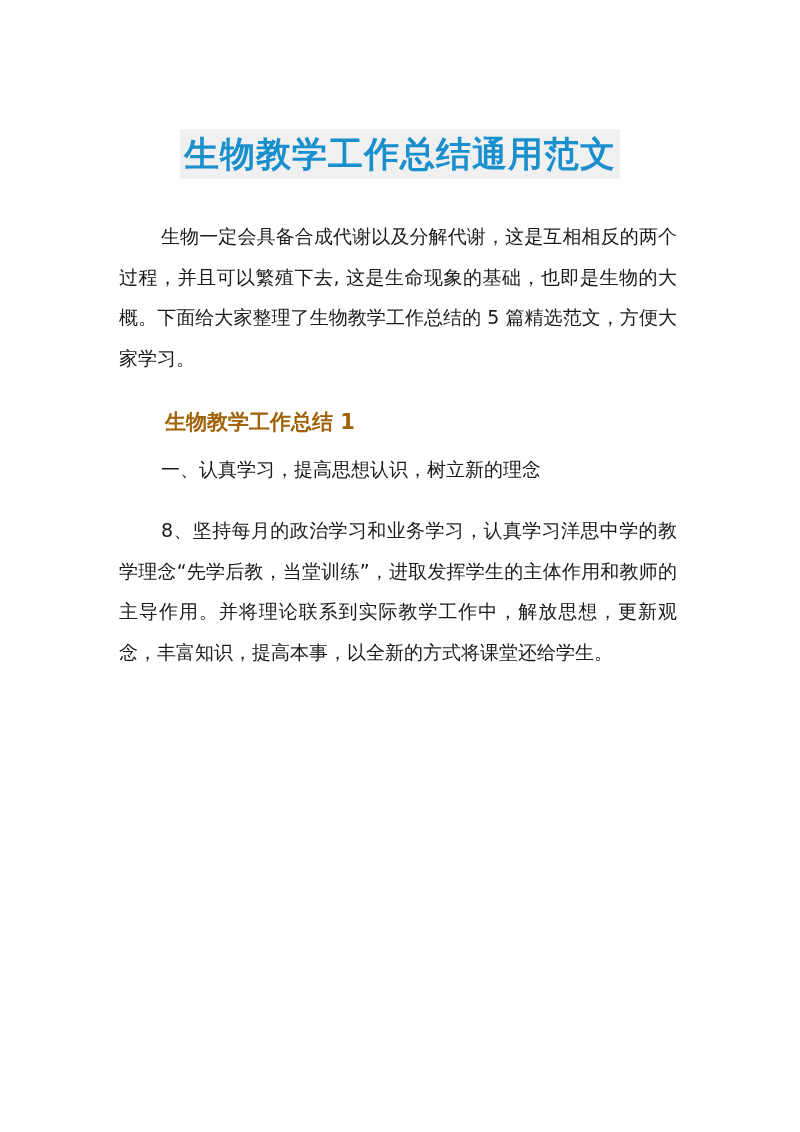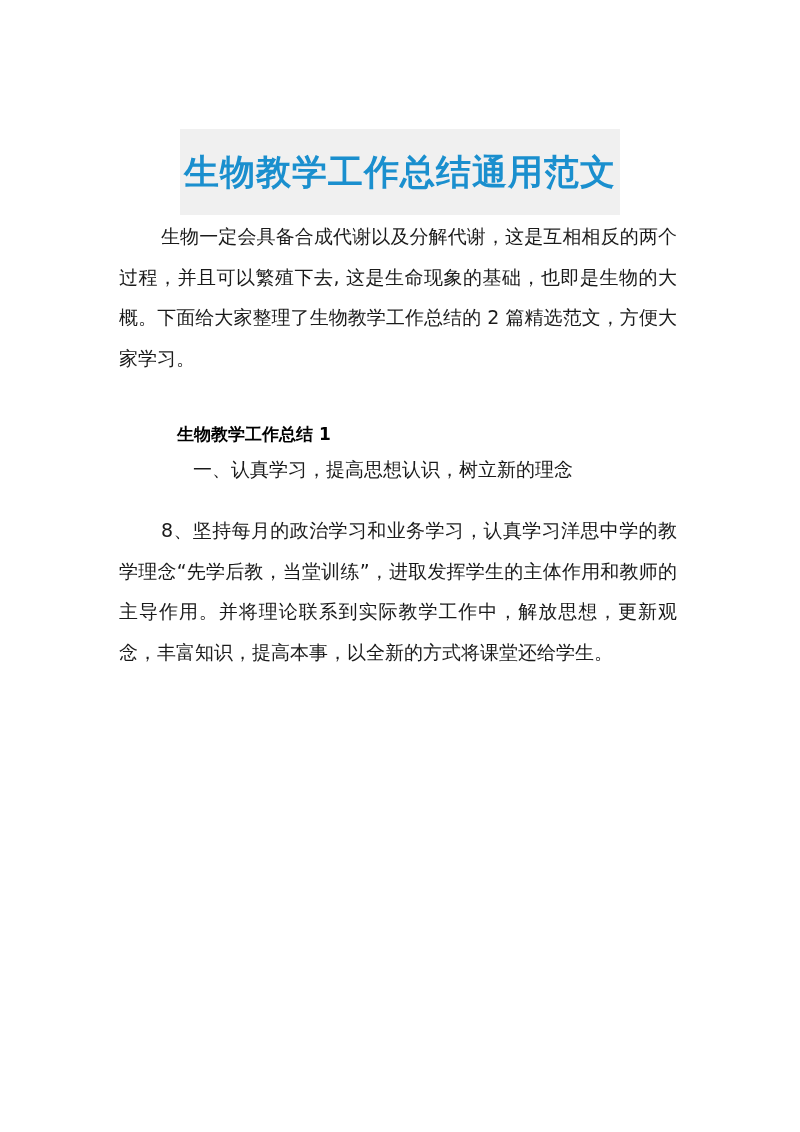--- a/index.html
+++ b/index.html
@@ -28,62 +28,62 @@
     width: 800px;
     text-align: center;
   }
   .title {
     display: inline-block;
     background: #f0f0f0;
     color: #1a8fce;
     font-weight: bold;
     font-size: 35px;
     line-height: 46px;
-    padding: 20px 4px;
+    padding: 2px 4px;
     letter-spacing: 1px;
     text-align: center;
   }
   .body-text {
     position: absolute;
     left: 119px;
     width: 558px;
     font-size: 19px;
     line-height: 40.5px;
     color: #1a1a1a;
     margin: 0;
     text-align: justify;
     text-align-last: left;
   }
   .indent { text-indent: 42px; }
   .section-heading {
     position: absolute;
     left: 161px;
-    font-size: 17px;
+    font-size: 21px;
     font-weight: bold;
-    color: #000000;
-    margin: 16px;
+    color: #a16207;
+    margin: 4px;
     line-height: 24px;
   }
   .p1 { top: 216px; }
   .h1 { top: 406px; }
   .item1 { top: 449px; left: 161px; width: 520px; }
   .p2 { top: 510px; }
   .p3 { top: 734px; }
 </style>
 </head>
 <body>
 
 <div class="page">
 
   <div class="title-wrap">
     <h1 class="title">生物教学工作总结通用范文</h1>
   </div>
 
-  <p class="body-text indent p1">生物一定会具备合成代谢以及分解代谢，这是互相相反的两个过程，并且可以繁殖下去, 这是生命现象的基础，也即是生物的大概。下面给大家整理了生物教学工作总结的 2 篇精选范文，方便大家学习。</p>
+  <p class="body-text indent p1">生物一定会具备合成代谢以及分解代谢，这是互相相反的两个过程，并且可以繁殖下去, 这是生命现象的基础，也即是生物的大概。下面给大家整理了生物教学工作总结的 5 篇精选范文，方便大家学习。</p>
 
   <h2 class="section-heading h1">生物教学工作总结 1</h2>
 
-  <p class="body-text item1" style="position:absolute;margin-left:32px;">一、认真学习，提高思想认识，树立新的理念</p>
+  <p class="body-text item1" style="position:absolute;">一、认真学习，提高思想认识，树立新的理念</p>
 
   <p class="body-text indent p2">8、坚持每月的政治学习和业务学习，认真学习洋思中学的教学理念“先学后教，当堂训练”，进取发挥学生的主体作用和教师的主导作用。并将理论联系到实际教学工作中，解放思想，更新观念，丰富知识，提高本事，以全新的方式将课堂还给学生。</p>
 
 
 </div>
 
 </body></html>

